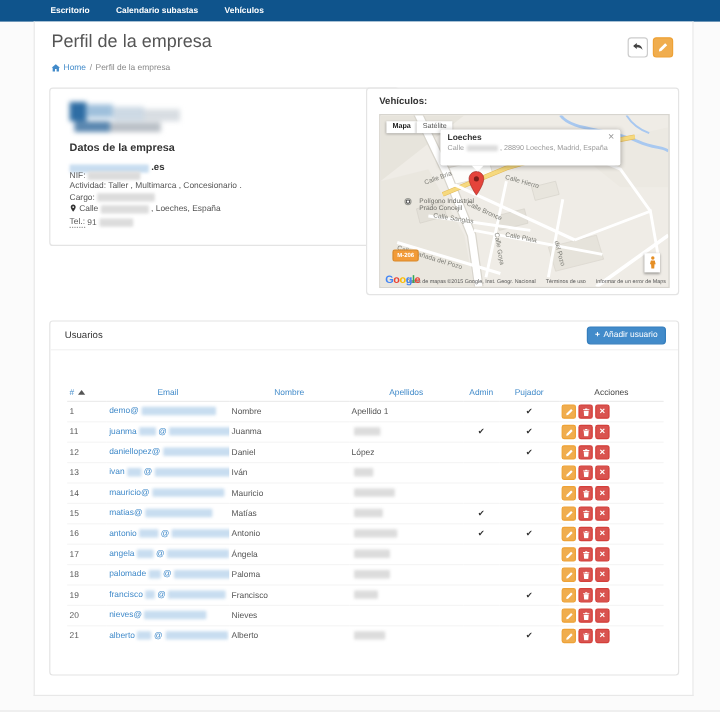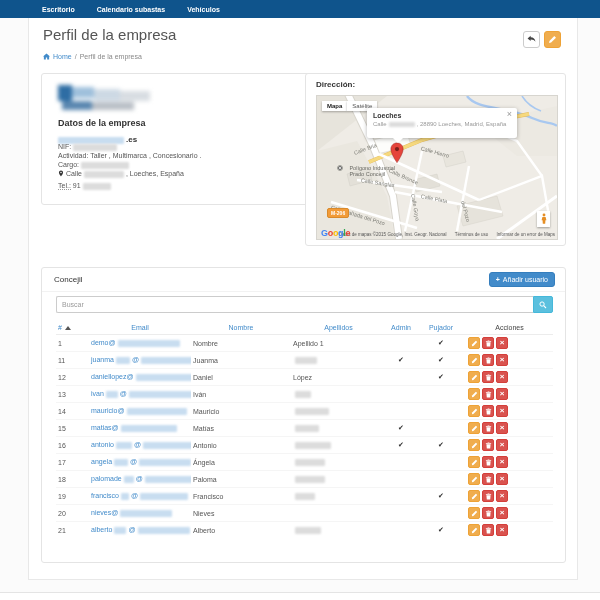--- a/index.html
+++ b/index.html
@@ -159,21 +159,21 @@
         </svg>
       <span>Calle</span><span class="blur gray" style="width:40px"></span><span>, Loeches, España</span>
     </div>
     <div class="co-line" style="top:108px">
       <span class="tel-lbl">Tel.:</span>
       <span>91</span><span class="blur gray" style="width:28px"></span>
     </div>
   </div>
 
   <div class="panel panel-map">
-    <div class="map-heading">Dirección:</div>
+    <div class="map-heading">Vehículos:</div>
     <div class="map-box">
       <svg class="base" width="240" height="143" viewBox="0 0 240 143">
         <rect width="240" height="143" fill="#efece6"></rect>
         <polygon points="0,0 70,0 0,55" fill="#e7e4dc"></polygon>
         <polygon points="0,55 40,45 70,100 78,143 0,143" fill="#eae7df"></polygon>
         <polygon points="160,28 240,10 240,60 200,60" fill="#ece9e2"></polygon>
 
         <polygon points="56,44 90,36 94,50 60,58" fill="#fdfdfb" stroke="#d9d6ce" stroke-width="0.6"></polygon>
         <polygon points="30,78 52,72 55,84 33,90" fill="#e3e0d8" stroke="#d3d0c8" stroke-width="0.5"></polygon>
         <polygon points="96,84 120,78 123,90 99,96" fill="#e3e0d8" stroke="#d3d0c8" stroke-width="0.5"></polygon>
@@ -252,36 +252,27 @@
 
       <span class="attrib">
         <span>Datos de mapas ©2015 Google, Inst. Geogr. Nacional</span>
         <span class="lnk">Términos de uso</span>
         <span class="lnk">Informar de un error de Maps</span>
       </span>
     </div>
   </div>
 
   <div class="panel panel-users">
-    <div class="u-heading">Concejil</div>
+    <div class="u-heading">Usuarios</div>
     <button class="u-add">
       <span style="font-weight:bold">+</span>
       <span>Añadir usuario</span>
     </button>
     <div class="u-head-sep"></div>
 
-    <div class="searchbar">
-      <input type="text" placeholder="Buscar" style="">
-      <span class="sbtn">
-        <svg viewBox="0 0 12 12" width="8" height="8">
-            <circle cx="4.6" cy="4.6" r="3.2" fill="none" stroke="#fff" stroke-width="1.5"></circle>
-            <line x1="7" y1="7" x2="10.5" y2="10.5" stroke="#fff" stroke-width="1.6"></line>
-          </svg>
-      </span>
-    </div>
 
     <table class="users">
       <colgroup>
         <col style="width:33px">
           <col style="width:102px">
           <col style="width:100px">
           <col style="width:95px">
         <col style="width:30px">
           <col style="width:50px">
           <col style="width:87px">

